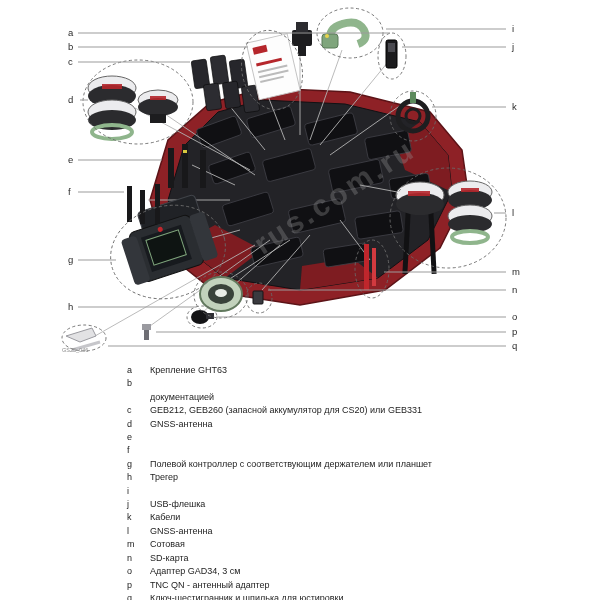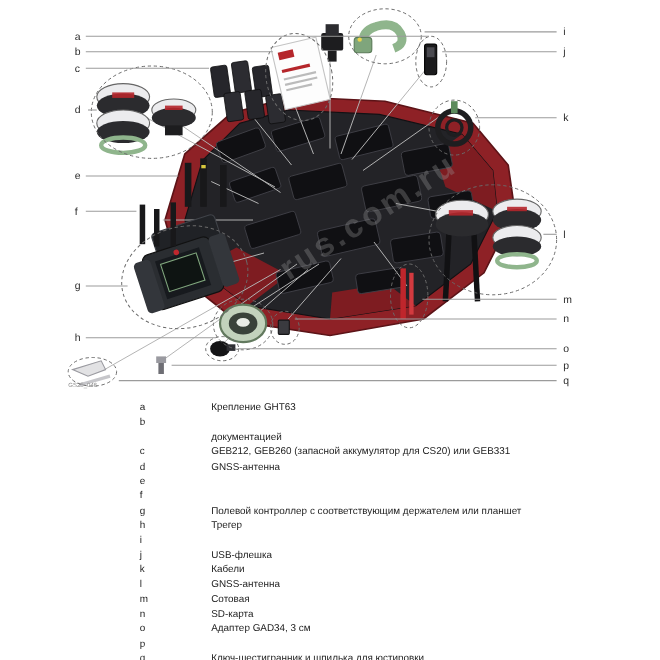--- a/index.html
+++ b/index.html
@@ -8,21 +8,21 @@
     font-family:"Liberation Sans", sans-serif;color:#1c1c1c;
   }
   .diagram-wrap{position:absolute;left:0;top:0;width:600px;height:362px;}
   svg text.cl{font-family:"Liberation Sans",sans-serif;font-size:9.5px;fill:#2a2a2a;}
   svg text.wm{font-family:"Liberation Sans",sans-serif;font-size:30px;font-weight:bold;
               fill:#9a9a9a;opacity:.32;letter-spacing:3px;}
   svg text.fid{font-family:"Liberation Sans",sans-serif;font-size:5.5px;fill:#8a8a8a;}
   .legend{position:absolute;left:127px;top:364px;width:465px;font-size:9px;line-height:13.4px;}
   .lrow{display:flex;}
   .llet{width:23px;flex:none;}
-  .ltxt{white-space:nowrap;margin-left:42px;}
+  .ltxt{white-space:nowrap;}
 </style>
 </head>
 <body>
 
 <div class="diagram-wrap">
 <svg width="600" height="362" viewBox="0 0 600 362">
 
   <g>
     <polygon points="265,88 350,92 430,112 462,150 468,192 440,248 385,290 300,305 215,292 165,252 150,200 168,140 210,103" stroke="#5c1317" stroke-width="1.5" fill="#8e2126"></polygon>
     <polygon points="262,100 345,104 420,122 448,155 452,192 428,240 378,278 300,290 225,278 180,244 168,200 184,146 218,112" stroke="#111114" fill="#232327"></polygon>
@@ -313,18 +313,19 @@
   <div class="lrow">
       <span class="llet">n</span>
       <span class="ltxt">SD-карта</span>
     </div>
   <div class="lrow">
       <span class="llet">o</span>
       <span class="ltxt">Адаптер GAD34, 3 см</span>
     </div>
   <div class="lrow">
       <span class="llet">p</span>
+      <span class="ltxt">TNC QN - антенный адаптер</span>
     </div>
   <div class="lrow">
       <span class="llet">q</span>
       <span class="ltxt">Ключ-шестигранник и шпилька для юстировки</span>
     </div>
 </div>
 
 </body></html>

